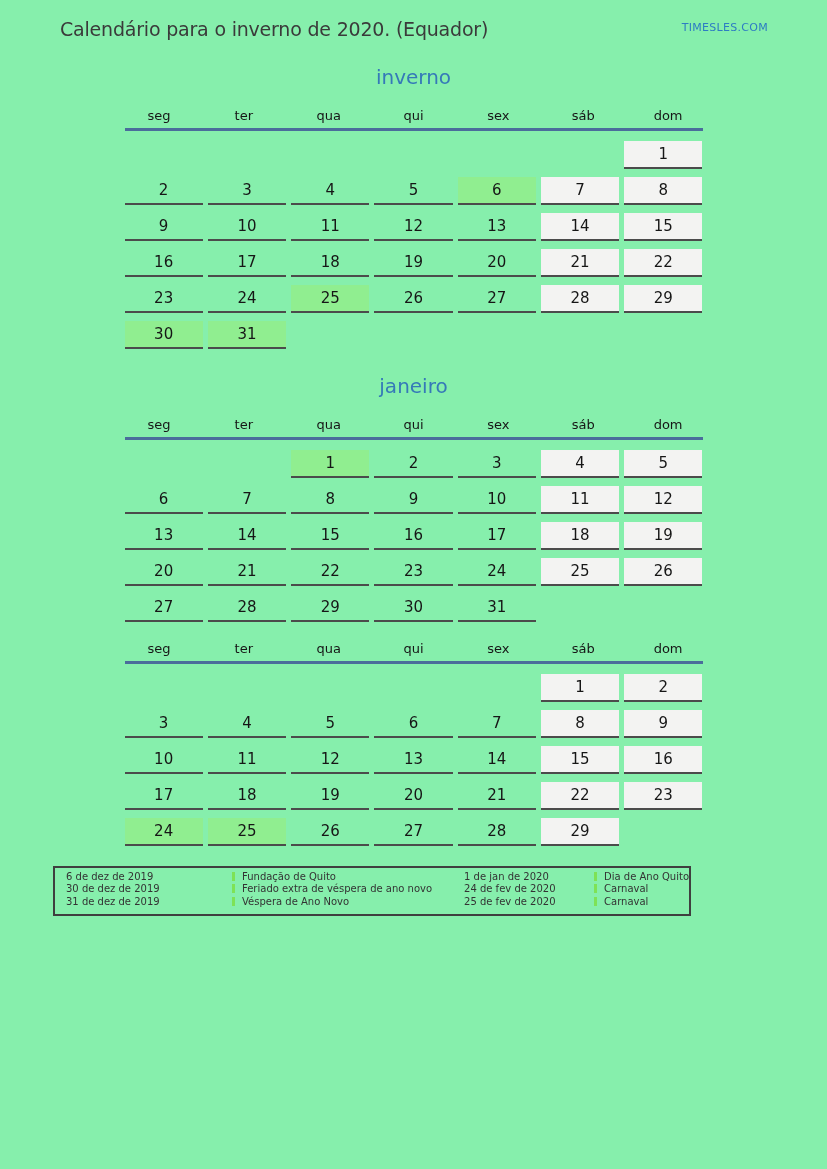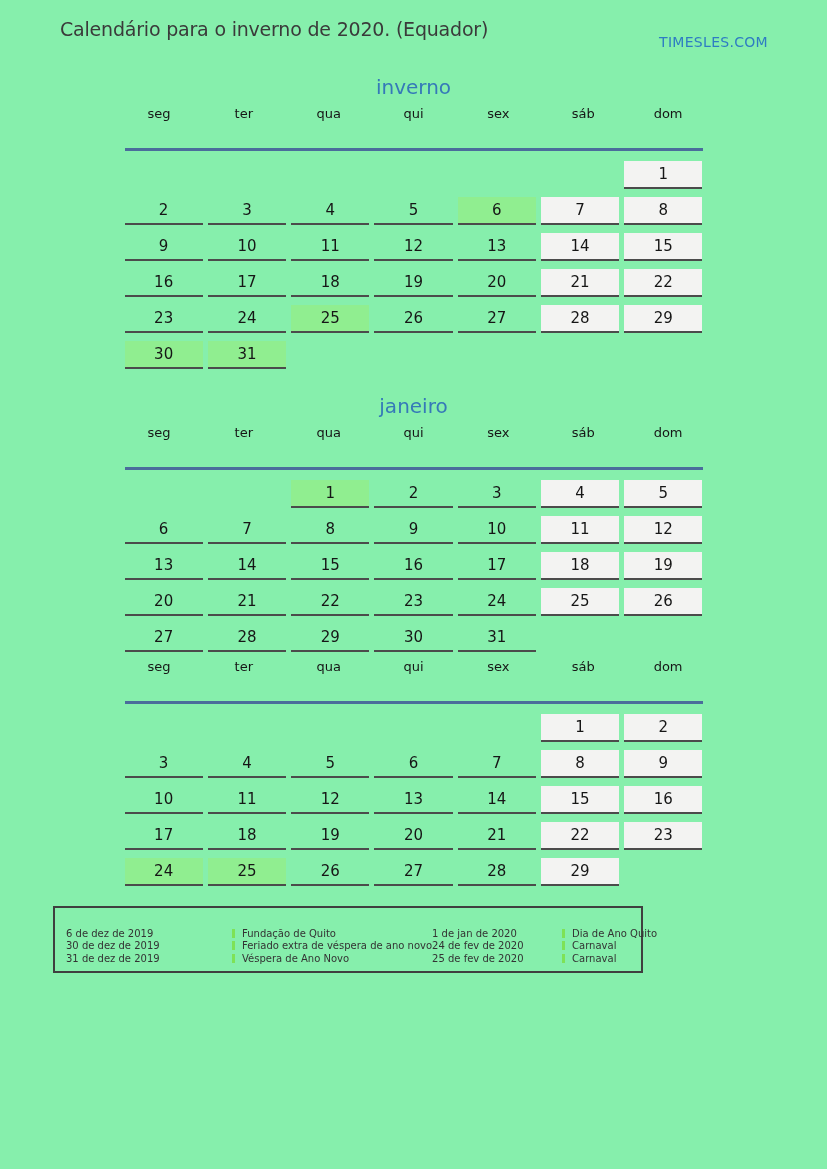--- a/index.html
+++ b/index.html
@@ -5,37 +5,37 @@
   :root{
     --accent:#3579b8; --rule:#4a6d9b; --link:#2e7cc3;
     --holiday:#90ee90; --lgreen:#7ee256; --weekend:#f3f3f2; --cellb:#4b4b4b;
   }
   html,body{margin:0;padding:0;background:#fff;}
   .page{width:827px;height:1169px;background:#86efac;box-sizing:border-box;
         padding-top:18px;font-family:"DejaVu Sans",sans-serif;overflow:hidden;}
   .hdr{display:flex;justify-content:space-between;align-items:flex-start;
        padding:0 59px 0 60px;}
   .hdr h1{margin:0;font-size:19px;font-weight:400;color:#3a3a3a;letter-spacing:-0.2px;}
-  .site{font-size:14px;color:var(--link);margin-top:16px;letter-spacing:0.3px;
+  .site{font-size:11px;color:var(--link);margin-top:3px;letter-spacing:0.3px;
         text-decoration:none;cursor:pointer;}
   .month{width:578px;margin:0 auto;}
   .mtitle{margin:25px 0 0;text-align:center;font-size:20px;font-weight:400;
           color:var(--accent);line-height:24px;}
-  .weekrow{display:grid;grid-template-columns:repeat(7,1fr);margin-top:7px;
-           padding-bottom:27px;border-bottom:3px solid var(--rule);gap:16px;}
+  .weekrow{display:grid;grid-template-columns:repeat(7,1fr);margin-top:19px;
+           padding-bottom:5px;border-bottom:3px solid var(--rule);gap:16px;}
   .wday{text-align:center;font-size:13px;color:#161616;}
   .grid{display:grid;grid-template-columns:repeat(7,1fr);column-gap:5px;row-gap:8px;
         margin-top:10px;}
   .day{height:26px;line-height:27px;text-align:center;font-size:15px;color:#161616;
        border-bottom:2px solid var(--cellb);}
   .day.we{background:var(--weekend);}
   .day.hol{background:var(--holiday);}
   .day.empty{border-bottom:none;background:transparent;}
-  .legend{margin:20px 0 0 53px;width:590px;box-sizing:border-box;
-          border:2px solid #3f3f3f;display:flex;padding:19px 0 6px 11px;}
+  .legend{margin:20px 0 0 53px;width:638px;box-sizing:border-box;
+          border:2px solid #3f3f3f;display:flex;padding:2px 0 6px 11px;}
   .lcol{width:432px;}
   .lcol.right{flex:1;}
   .lrow{display:flex;align-items:center;height:12.5px;font-size:10px;color:#333;}
   .ldate{width:166px;flex:none;}
   .right .ldate{width:130px;}
   .lbar{width:3px;height:9px;background:var(--lgreen);margin-right:7px;flex:none;}
   .lname{white-space:nowrap;}
 </style>
 </head>
 <body>

